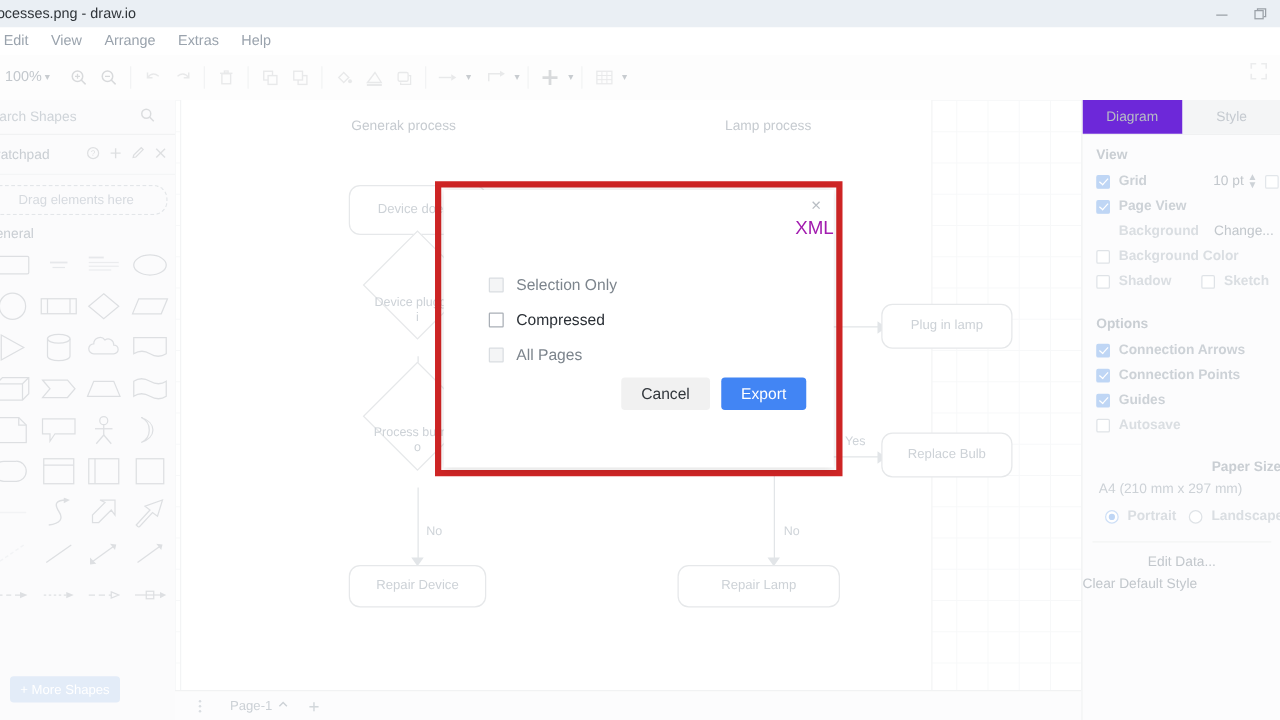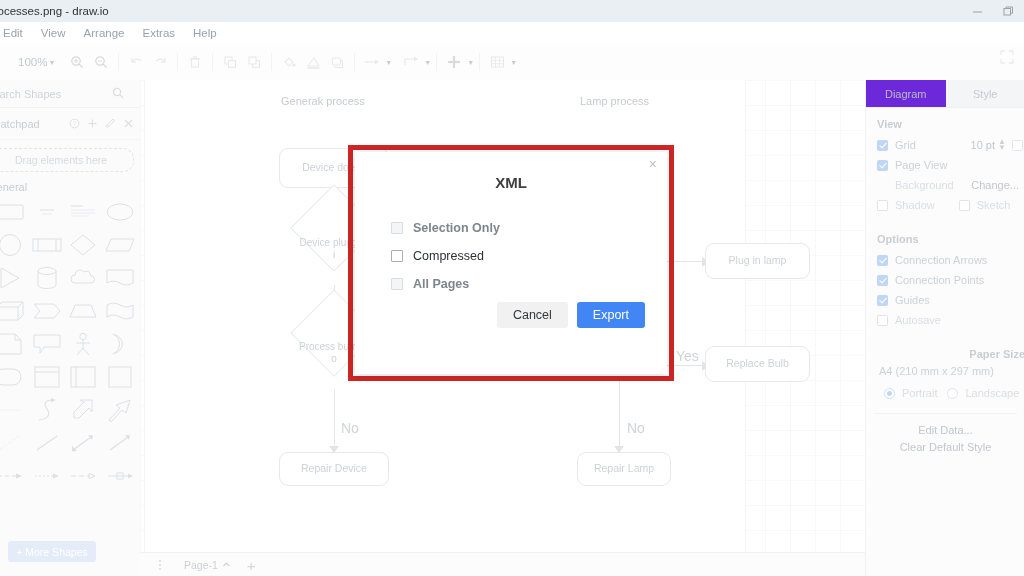--- a/index.html
+++ b/index.html
@@ -33,21 +33,21 @@
     font-size:11.5px;color:#9aa3ad;padding:0 9px;white-space:nowrap;
   }
   .menubar .first{margin-left:-6px;}
 
   
   .toolbar{
     position:absolute;left:0;top:44px;width:1024px;height:36px;
     background:#fdfdfd;border-bottom:1px solid #f1f2f3;
     display:flex;align-items:center;
   }
-  .tb-zoom{font-size:11.5px;color:#c3c8cd;margin-left:18px;}
+  .tb-zoom{font-size:11.5px;color:#c3c8cd;margin-left:4px;}
   .tb-sep{width:1px;height:18px;background:#f2f3f4;margin:0 5px;}
   .tbi{width:24px;height:24px;display:flex;align-items:center;justify-content:center;opacity:.22;}
   .tbi.f{opacity:.12;}
   .caret{font-size:7px;color:#c8ccd0;margin-left:1px;}
   .tb-right{position:absolute;right:10px;top:6px;opacity:.10;}
 
   
   .leftpanel{
     position:absolute;left:0;top:80px;width:140px;height:496px;
     background:#fbfbfc;border-right:1px solid #f0f1f2;overflow:hidden;
@@ -105,51 +105,51 @@
   }
   .diamond-txt{
     position:absolute;display:flex;align-items:center;justify-content:center;
     text-align:center;font-size:10px;color:#cdd2d7;line-height:1.25;
   }
   .edge{position:absolute;background:#e2e5e8;}
   .edge.v{width:1px;}
   .edge.h{height:1px;}
   .arrow-d{position:absolute;width:0;height:0;border-left:5px solid transparent;border-right:5px solid transparent;border-top:7px solid #e2e5e8;}
   .arrow-r{position:absolute;width:0;height:0;border-top:5px solid transparent;border-bottom:5px solid transparent;border-left:7px solid #e2e5e8;}
-  .elabel{position:absolute;font-size:14px;color:#cfd4d9;}
+  .elabel{position:absolute;font-size:10px;color:#cfd4d9;}
 
   
   .rightpanel{
     position:absolute;left:865px;top:80px;width:159px;height:496px;
     background:#fcfcfd;border-left:1px solid #f0f1f2;overflow:hidden;
   }
   .rtabs{display:flex;height:27px;border-bottom:1px solid #f0f1f2;}
   .rtab{flex:1;display:flex;align-items:center;justify-content:center;font-size:11px;color:#c5cad0;}
   .rtab.active{background:#6d28d9;color:#b7bdc4;}
   .rtab.inactive{background:#f4f5f6;}
   .sect-hd{font-size:11px;color:#c9ced3;margin:10px 0 5px 11px;font-weight:bold;}
   .row{display:flex;align-items:center;height:20px;padding-left:11px;position:relative;}
   .cb{width:11px;height:11px;border:1px solid #dfe3e7;border-radius:1.5px;background:#fff;box-sizing:border-box;flex:none;}
   .cb.on{background:#bfd6f5;border-color:#bfd6f5;position:relative;}
   .cb.on:after{
     content:"";position:absolute;left:3px;top:0.5px;width:3px;height:6px;
     border:solid #fff;border-width:0 1.5px 1.5px 0;transform:rotate(42deg);
   }
-  .rlbl{font-size:11px;color:#cdd2d7;margin-left:7px;white-space:nowrap;}
+  .rlbl{font-size:11px;color:#cdd2d7;margin-left:7px;white-space:nowrap;font-weight:bold;}
   .rlbl.dim{color:#dadee2;}
   .rval{position:absolute;right:30px;font-size:11px;color:#c2c7cc;}
   .spin{position:absolute;right:19px;font-size:8px;color:#cdd2d7;line-height:.8;}
   .rlink{position:absolute;right:6px;font-size:11px;color:#c2c7cc;}
   .stepper-box{position:absolute;right:2px;width:11px;height:11px;border:1px solid #e2e6ea;border-radius:1.5px;background:#fff;box-sizing:border-box;}
   .radio{width:11px;height:11px;border:1px solid #dfe3e7;border-radius:50%;background:#fff;box-sizing:border-box;flex:none;}
   .radio.on{border-color:#cfe0f7;position:relative;background:#fff;}
   .radio.on:after{content:"";position:absolute;left:2px;top:2px;width:5px;height:5px;border-radius:50%;background:#bfd6f5;}
   .papersize{font-size:11px;color:#cdd2d7;margin:2px 0 6px 13px;}
   .center-link{text-align:center;font-size:11px;color:#c2c7cc;margin-top:9px;}
-  .center-link2{text-align:center;font-size:11px;color:#c2c7cc;margin-top:5px;}
+  .center-link2{font-size:11px;color:#c2c7cc;margin-top:5px;}
   .rdiv{height:1px;background:#f2f3f4;margin:10px 8px;}
 
   
   .bottombar{
     position:absolute;left:140px;top:552px;width:725px;height:24px;
     background:#fcfcfd;border-top:1px solid #f1f2f3;display:flex;align-items:center;
   }
   .bb-dots{width:20px;display:flex;flex-direction:column;align-items:center;gap:2px;margin-left:10px;}
   .bb-dots i{width:2px;height:2px;border-radius:50%;background:#d9dde1;display:block;}
   .pagetab{display:flex;align-items:flex-end;gap:4px;margin-left:14px;font-size:10.5px;color:#ccd1d6;}
@@ -162,31 +162,31 @@
   }
   .dialog{
     position:absolute;left:355px;top:152px;width:312px;height:222px;
     background:#ffffff;box-shadow:0 1px 7px rgba(0,0,0,.14);
     box-sizing:border-box;z-index:41;
   }
   .dlg-close{
     position:absolute;right:10px;top:5px;font-size:14px;color:#b9bec4;line-height:1;
   }
   .dlg-title{
-    text-align:center;margin-top:22px;font-size:15px;font-weight:bold;color:#404040;
+    text-align:right;margin-top:22px;font-size:15px;font-weight:normal;color:#a21caf;
   }
   .dlg-opts{margin:23px 0 0 36px;}
   .opt{display:flex;align-items:center;height:28px;}
   .opt .box{
     width:12px;height:12px;border:1px solid #a9afb6;border-radius:1px;background:#fff;
     box-sizing:border-box;flex:none;
   }
   .opt .box.disabled{border-color:#d9dde1;background:#f4f5f6;}
   .opt .txt{font-size:12.5px;color:#2b3036;margin-left:10px;}
-  .opt .txt.disabled{color:#7d858d;font-weight:bold;}
+  .opt .txt.disabled{color:#7d858d;}
   .dlg-btns{position:absolute;right:22px;bottom:46px;display:flex;gap:9px;}
   .btn{
     height:26px;border-radius:3px;display:flex;align-items:center;justify-content:center;
     font-size:12.5px;padding:0 16px;box-sizing:border-box;
   }
   .btn.cancel{background:#f1f1f1;color:#32373c;margin-left:36px;}
   .btn.primary{background:#4285f4;color:#ffffff;}
 </style>
 </head>
 <body>
@@ -634,21 +634,21 @@
     <div class="node" style="left:565px;top:163px;width:105px;height:36px;">Plug in lamp</div>
 
     <div class="edge h" style="left:525px;top:285px;width:40px;"></div>
     <div class="arrow-r" style="left:562px;top:281px;"></div>
     <div class="elabel" style="left:536px;top:268px;">Yes</div>
     <div class="node" style="left:565px;top:266px;width:105px;height:36px;">Replace Bulb</div>
 
     <div class="edge v" style="left:479px;top:300px;height:68px;"></div>
     <div class="arrow-d" style="left:474px;top:366px;"></div>
     <div class="elabel" style="left:487px;top:340px;">No</div>
-    <div class="node" style="left:437px;top:372px;width:94px;height:34px;">Repair Lamp</div>
+    <div class="node" style="left:402px;top:372px;width:130px;height:34px;">Repair Lamp</div>
   </div>
 
   <div class="rightpanel">
     <div class="rtabs">
       <div class="rtab active">Diagram</div>
       <div class="rtab inactive">Style</div>
     </div>
 
     <div class="sect-hd">View</div>
 
@@ -663,20 +663,24 @@
     <div class="row">
       <span class="cb on"></span>
       <span class="rlbl">Page View</span>
     </div>
 
     <div class="row">
       <span class="rlbl dim" style="margin-left:18px;">Background</span>
       <span class="rlink">Change...</span>
     </div>
 
+    <div class="row">
+      <span class="cb"></span>
+      <span class="rlbl dim">Background Color</span>
+    </div>
 
     <div class="row">
       <span class="cb"></span>
       <span class="rlbl dim">Shadow</span>
       <span class="cb" style="margin-left:24px;"></span>
       <span class="rlbl dim">Sketch</span>
     </div>
 
     <div class="sect-hd" style="margin-top:18px;">Options</div>
 

